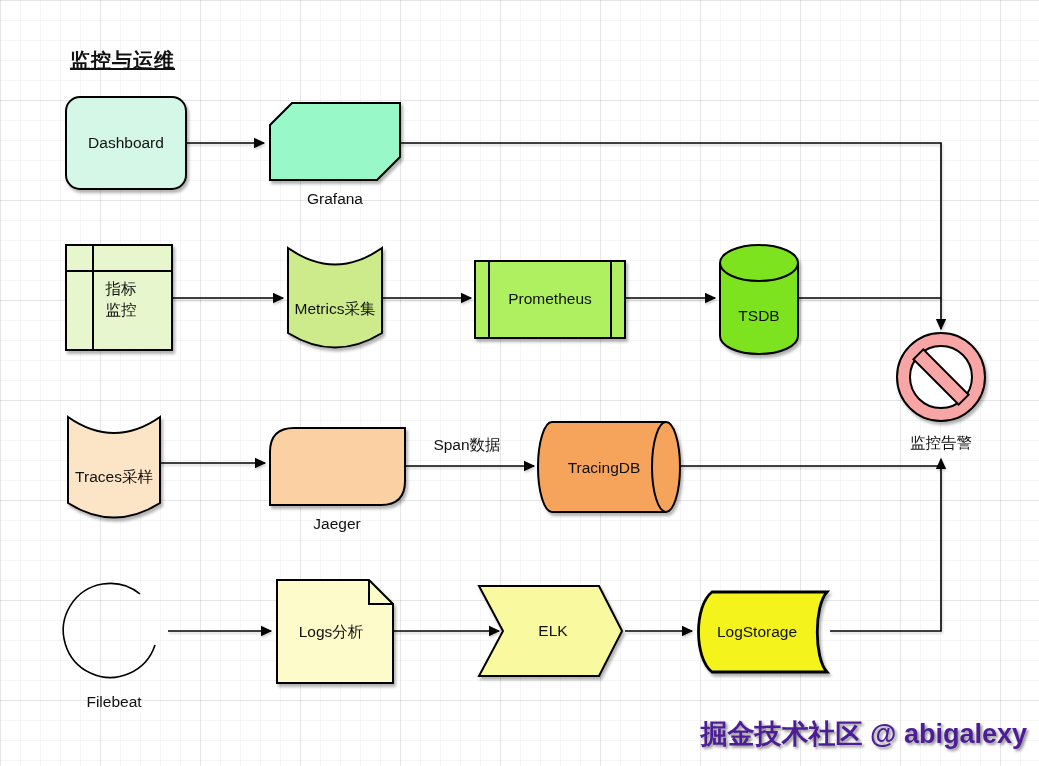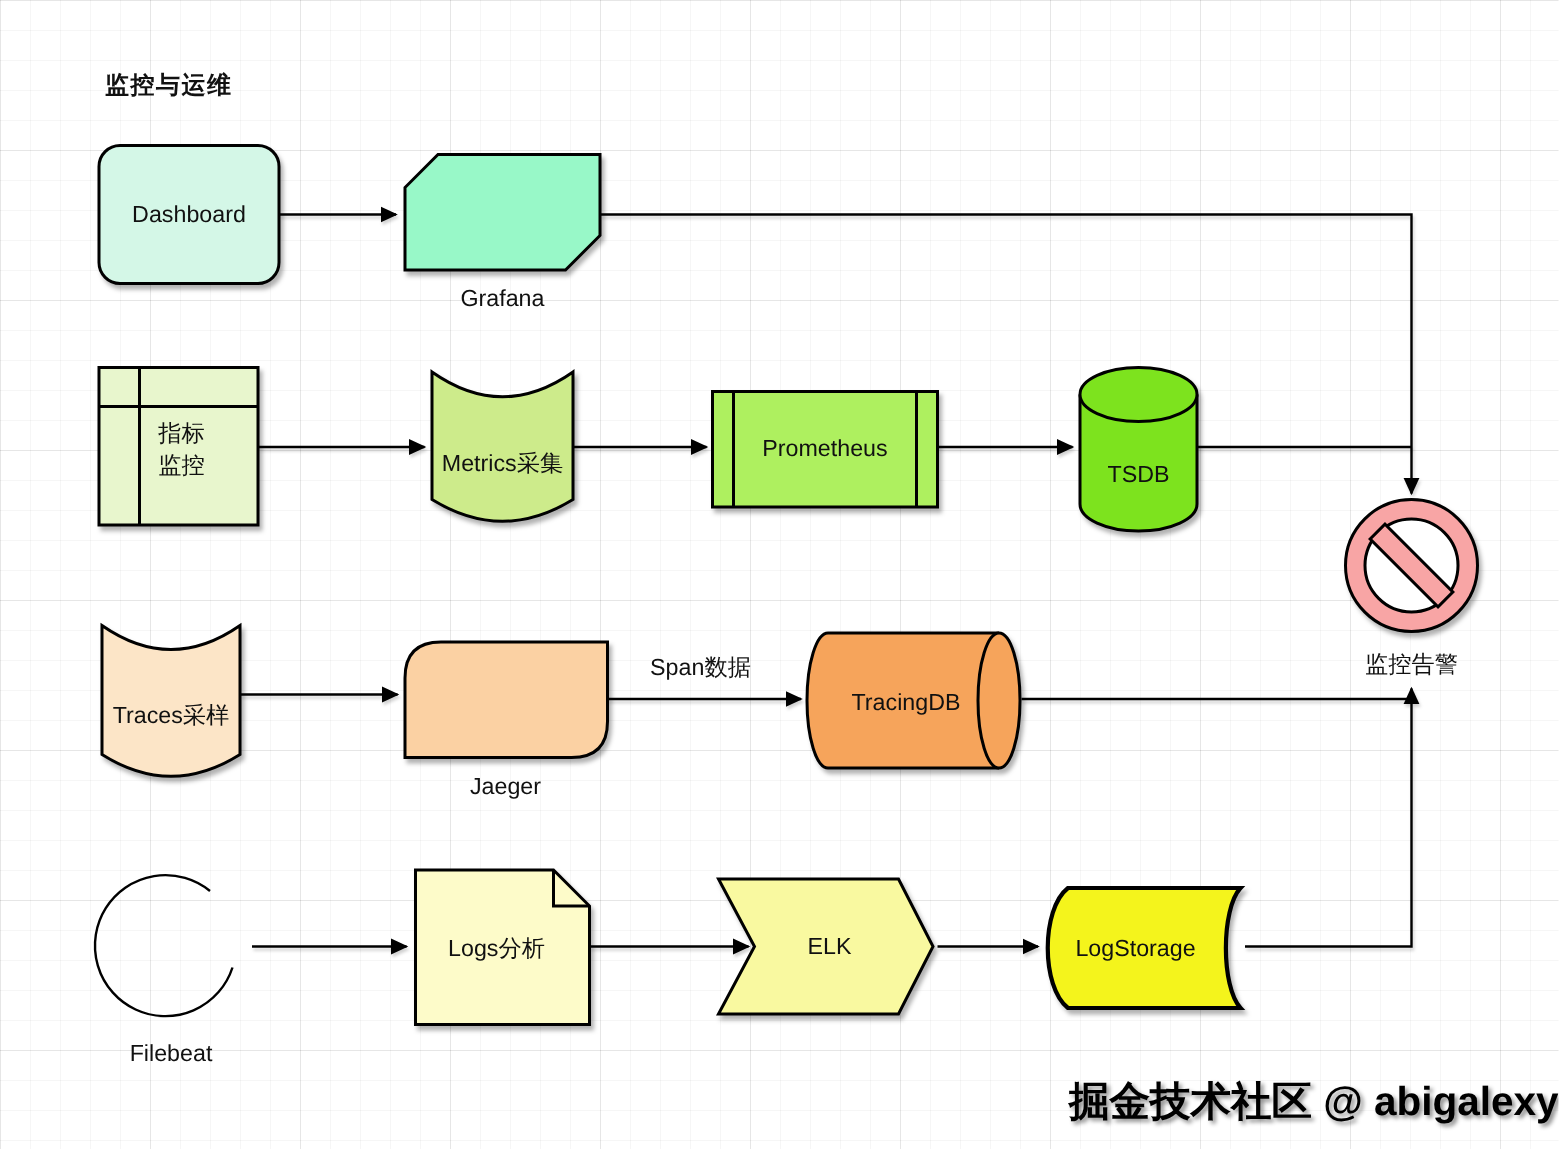--- a/index.html
+++ b/index.html
@@ -18,25 +18,25 @@
   .node{filter:drop-shadow(2px 3px 1.5px rgba(0,0,0,0.30));}
   .edge{filter:drop-shadow(1px 2px 1px rgba(0,0,0,0.18));}
   .edge path, .edge line{stroke:#000;stroke-width:1.6;fill:none;}
   .outline{stroke:#000;stroke-width:2;}
   .thick{stroke:#000;stroke-width:2.8;}
   .thin{stroke:#000;stroke-width:1.6;}
   text{font-size:15.5px;fill:#111;}
   .lbl{text-anchor:middle;}
   .title{
     position:absolute;left:70px;top:47px;
-    font-size:16px;font-weight:bold;color:#111;letter-spacing:1px;
+    font-size:20px;font-weight:bold;color:#111;letter-spacing:1px;text-decoration:underline;
   }
   .watermark{
-    position:absolute;right:0;bottom:14px;
-    font-size:27px;font-weight:bold;color:#000000;
+    position:absolute;right:12px;bottom:14px;
+    font-size:27px;font-weight:bold;color:#4c1d95;
     text-shadow:2px 2px 3px rgba(0,0,0,0.45);
     white-space:nowrap;
   }
 </style>
 </head>
 <body>
 
 <div class="title">监控与运维</div>
 
 <svg width="1039" height="766" viewBox="0 0 1039 766">

